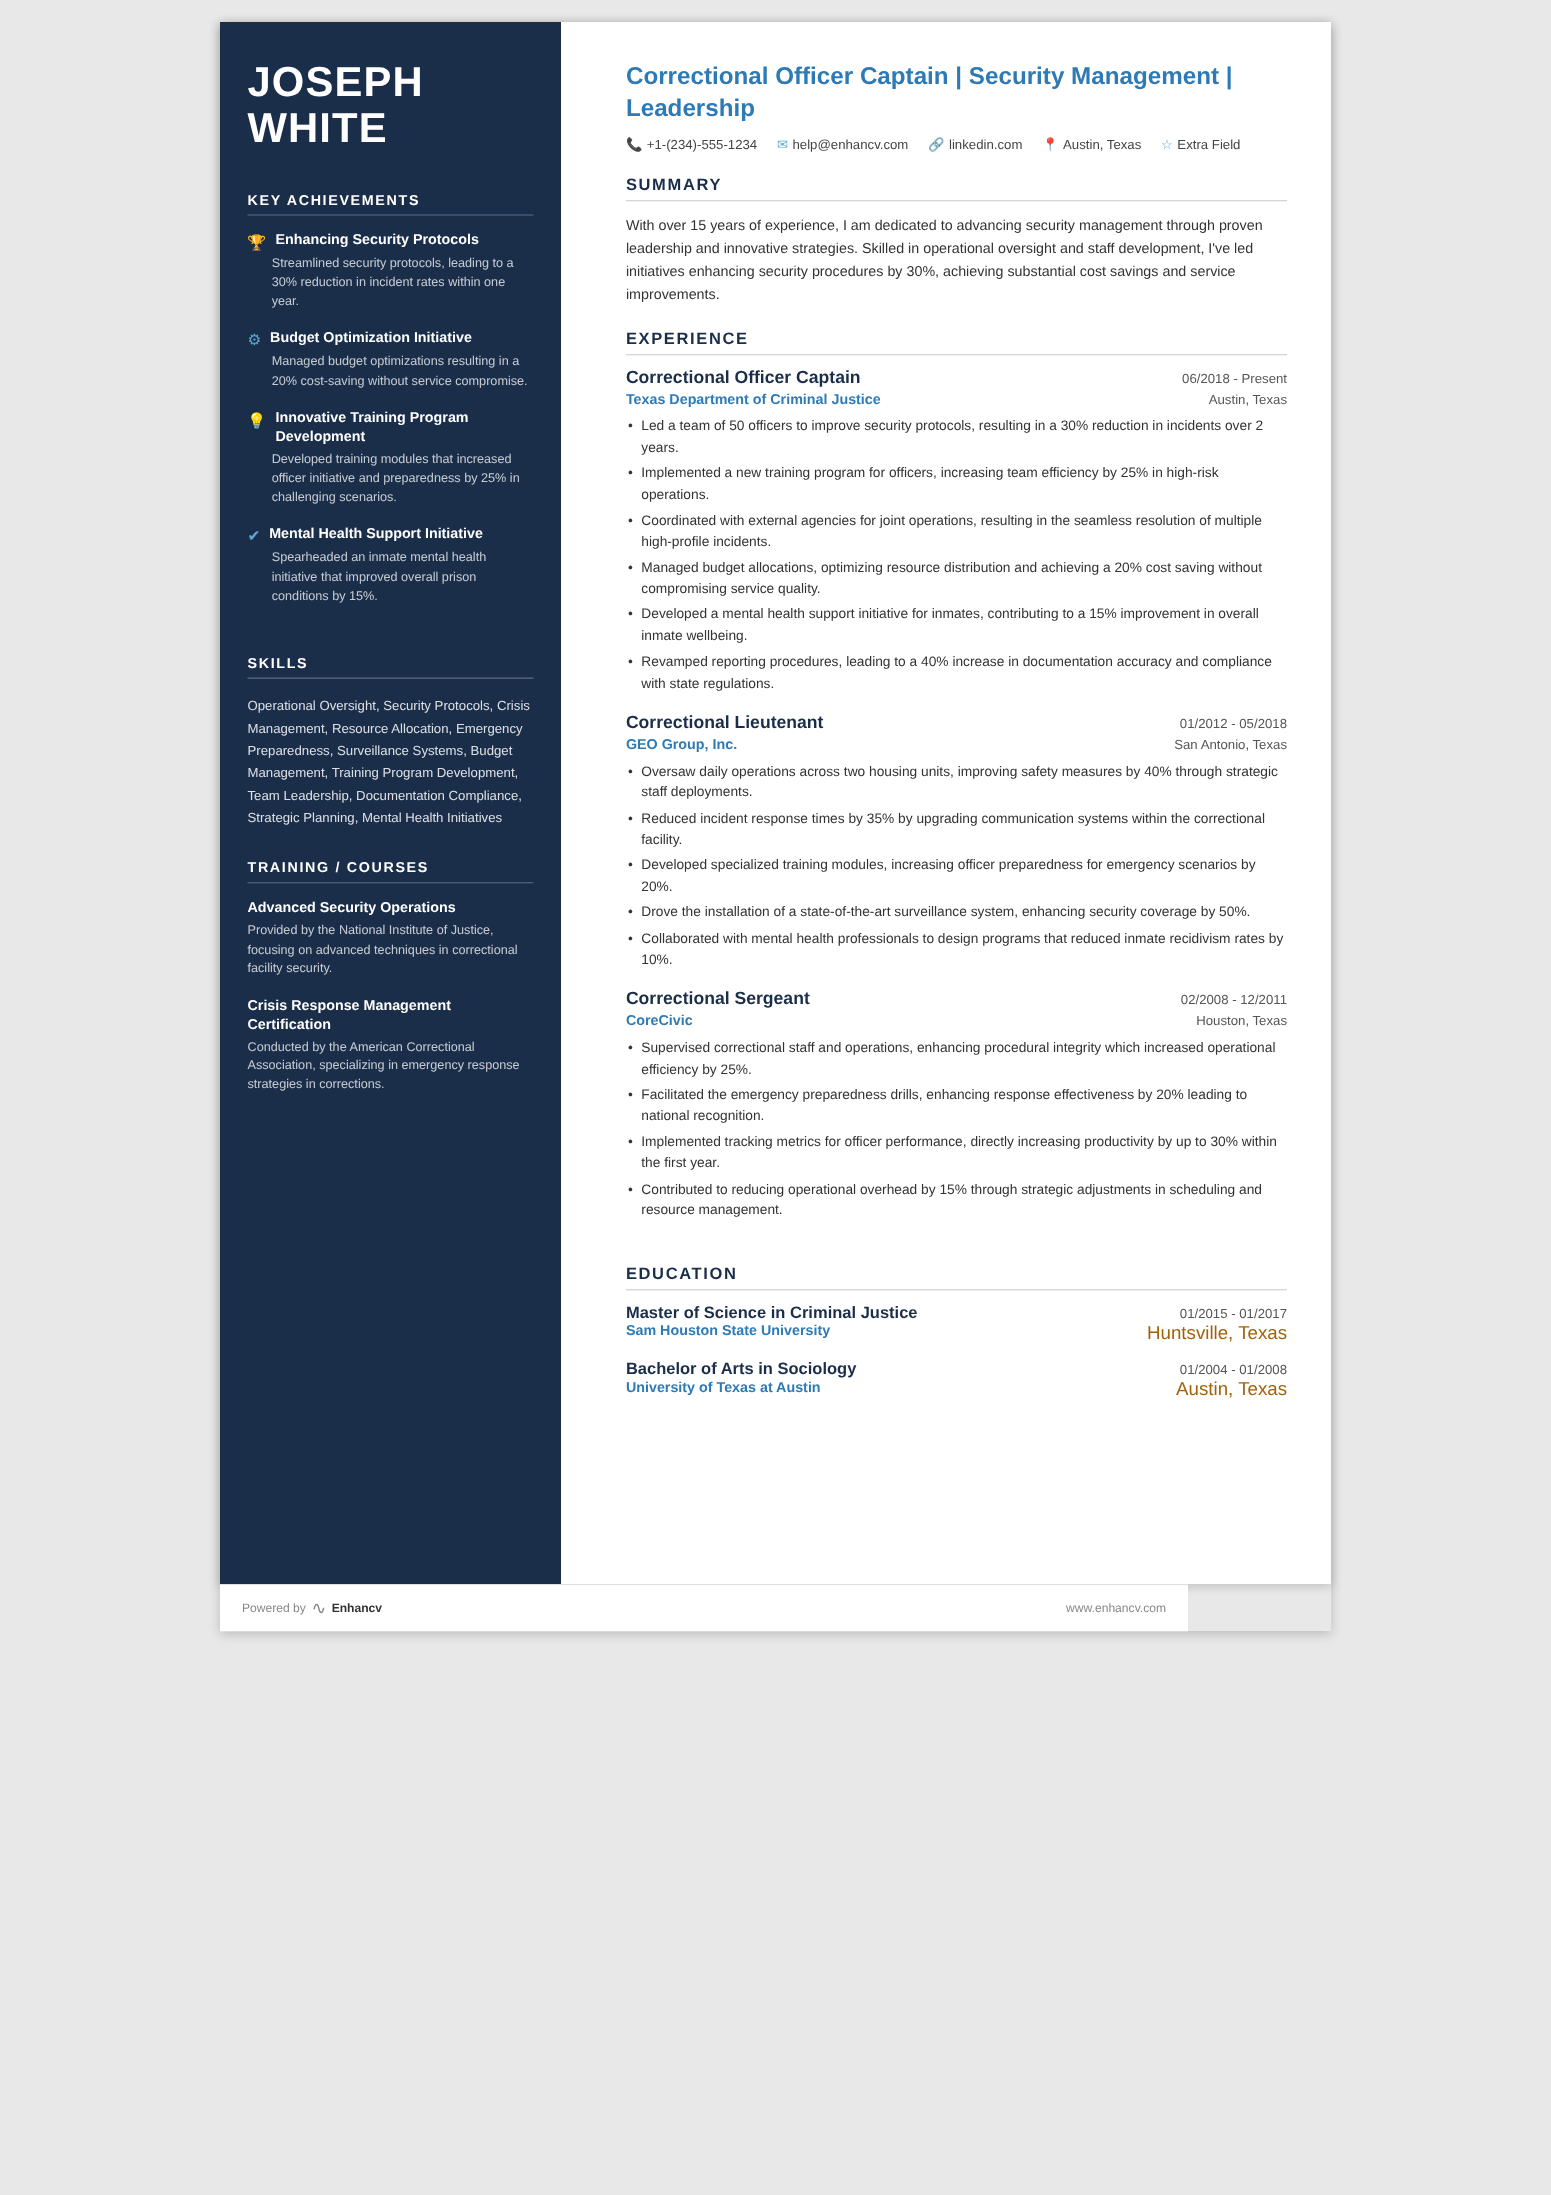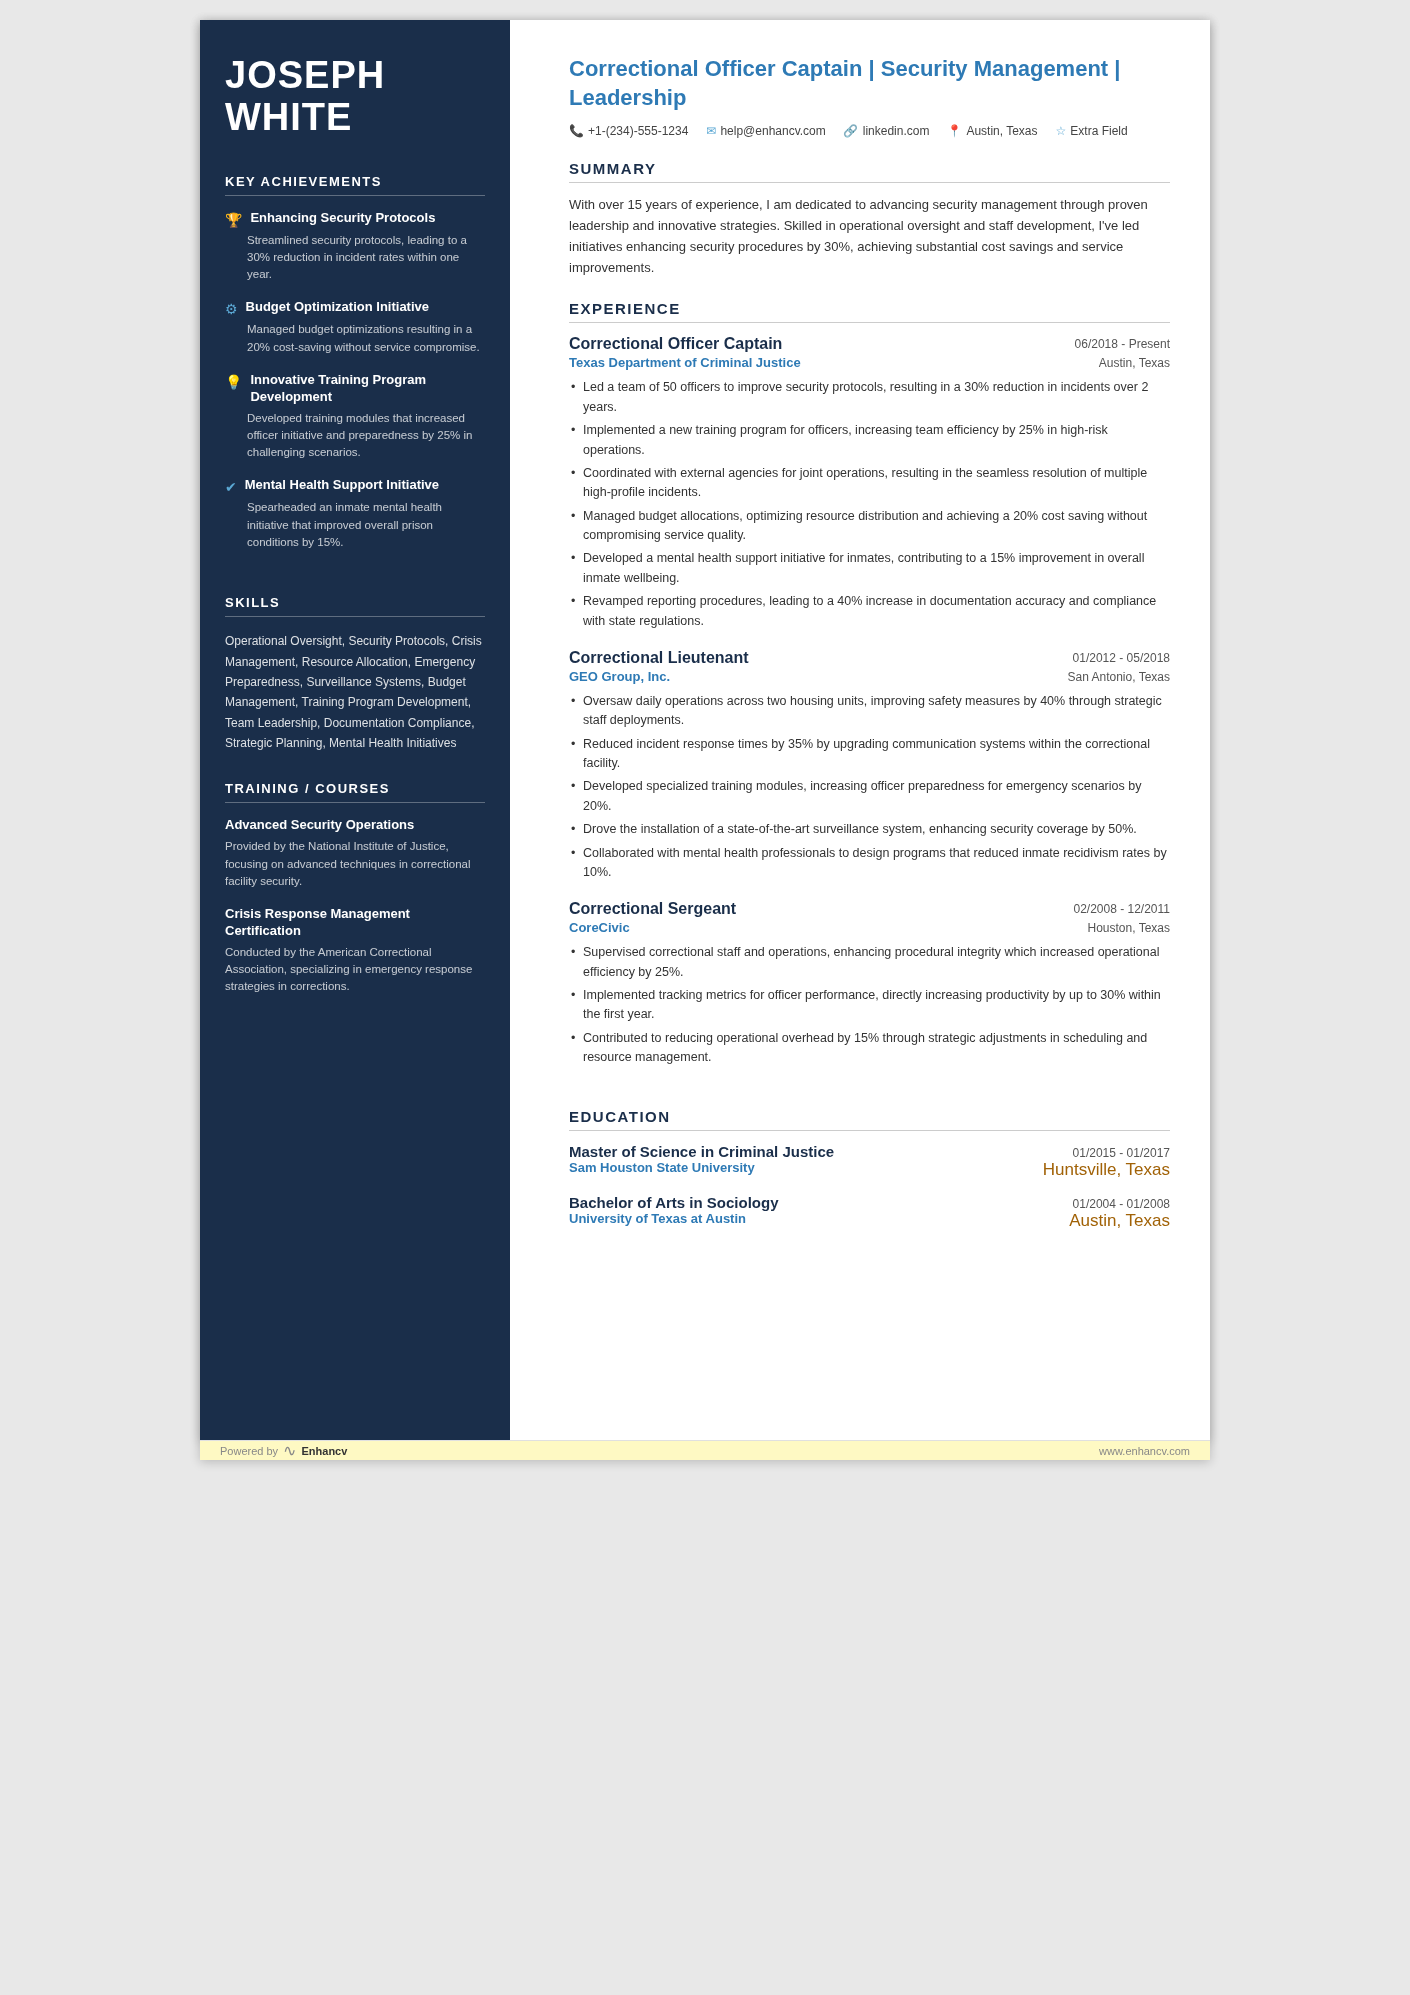--- a/index.html
+++ b/index.html
@@ -235,26 +235,26 @@
     .edu-location {
       font-size: 17px;
       color: #a16207;
     }
 
     
     .footer {
       display: flex;
       justify-content: space-between;
       align-items: center;
-      padding: 0 20px;
+      padding: 11px 20px;
       border-top: 1px solid #e0e0e0;
       font-size: 11px;
       color: #888;
-      background: #fef9c3;
-      width: 1010px;
+      background: #ffffff;
+      width: 880px;
     }
     .footer-powered {
       display: flex;
       align-items: center;
       gap: 5px;
     }
     .resume-wrapper {
       display: flex;
       flex-direction: column;
       box-shadow: 0 2px 10px rgba(0,0,0,0.2);
@@ -408,20 +408,21 @@
           <div class="exp-header">
             <span class="exp-position">Correctional Sergeant</span>
             <span class="exp-dates">02/2008 - 12/2011</span>
           </div>
           <div class="exp-company-row">
             <span class="exp-company">CoreCivic</span>
             <span class="exp-location">Houston, Texas</span>
           </div>
           <ul class="exp-bullets">
             <li>Supervised correctional staff and operations, enhancing procedural integrity which increased operational efficiency by 25%.</li>
+            <li>Facilitated the emergency preparedness drills, enhancing response effectiveness by 20% leading to national recognition.</li>
             <li>Implemented tracking metrics for officer performance, directly increasing productivity by up to 30% within the first year.</li>
             <li>Contributed to reducing operational overhead by 15% through strategic adjustments in scheduling and resource management.</li>
           </ul>
         </div>
       </div>
 
       <div class="main-section">
         <div class="main-section-title">EDUCATION</div>
 
         <div class="edu-item">

